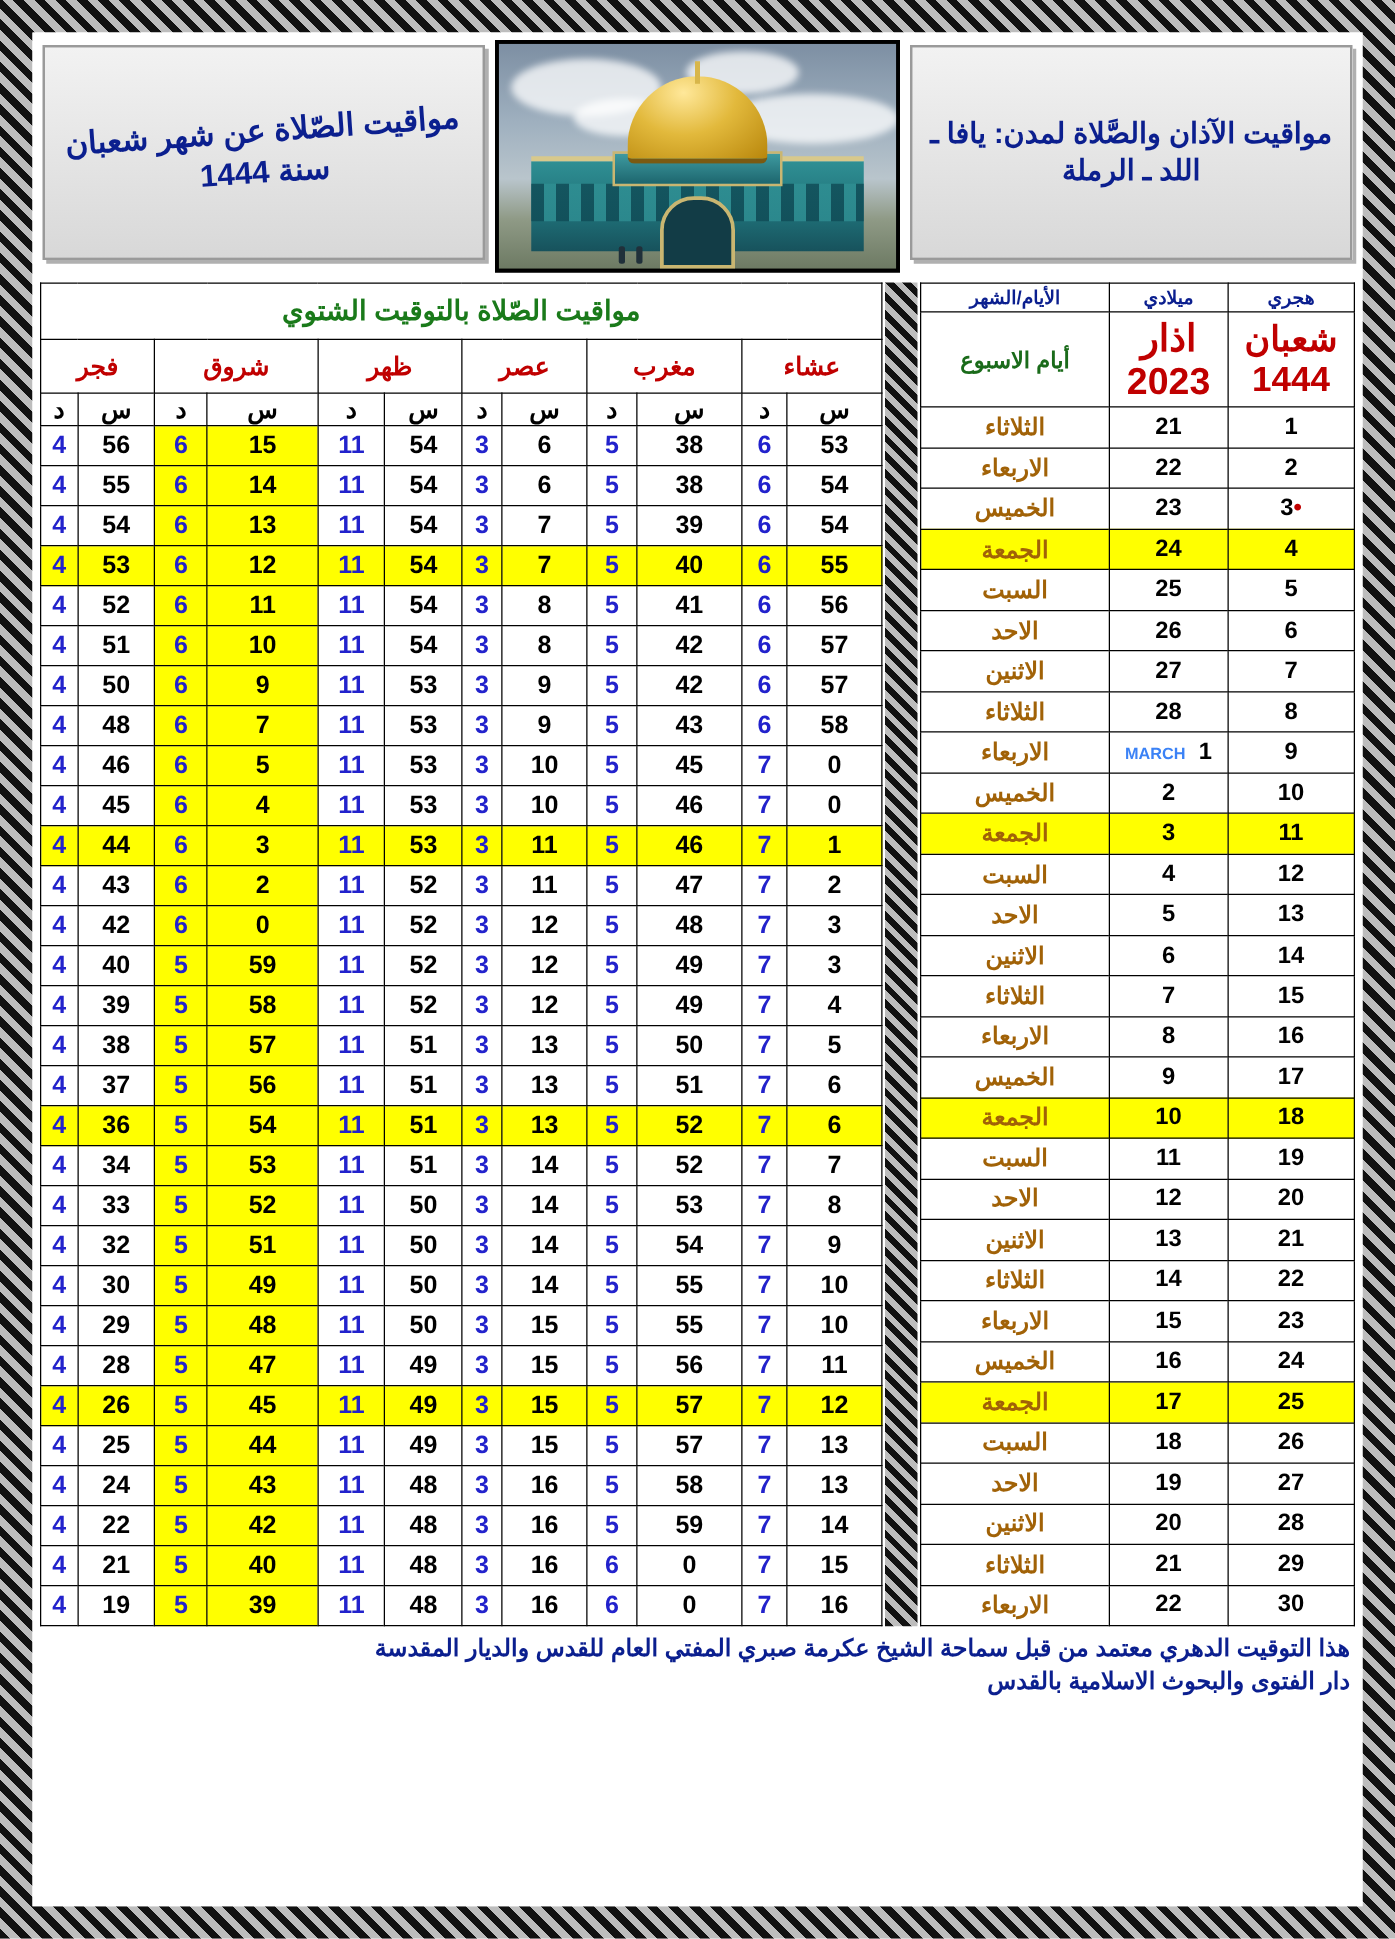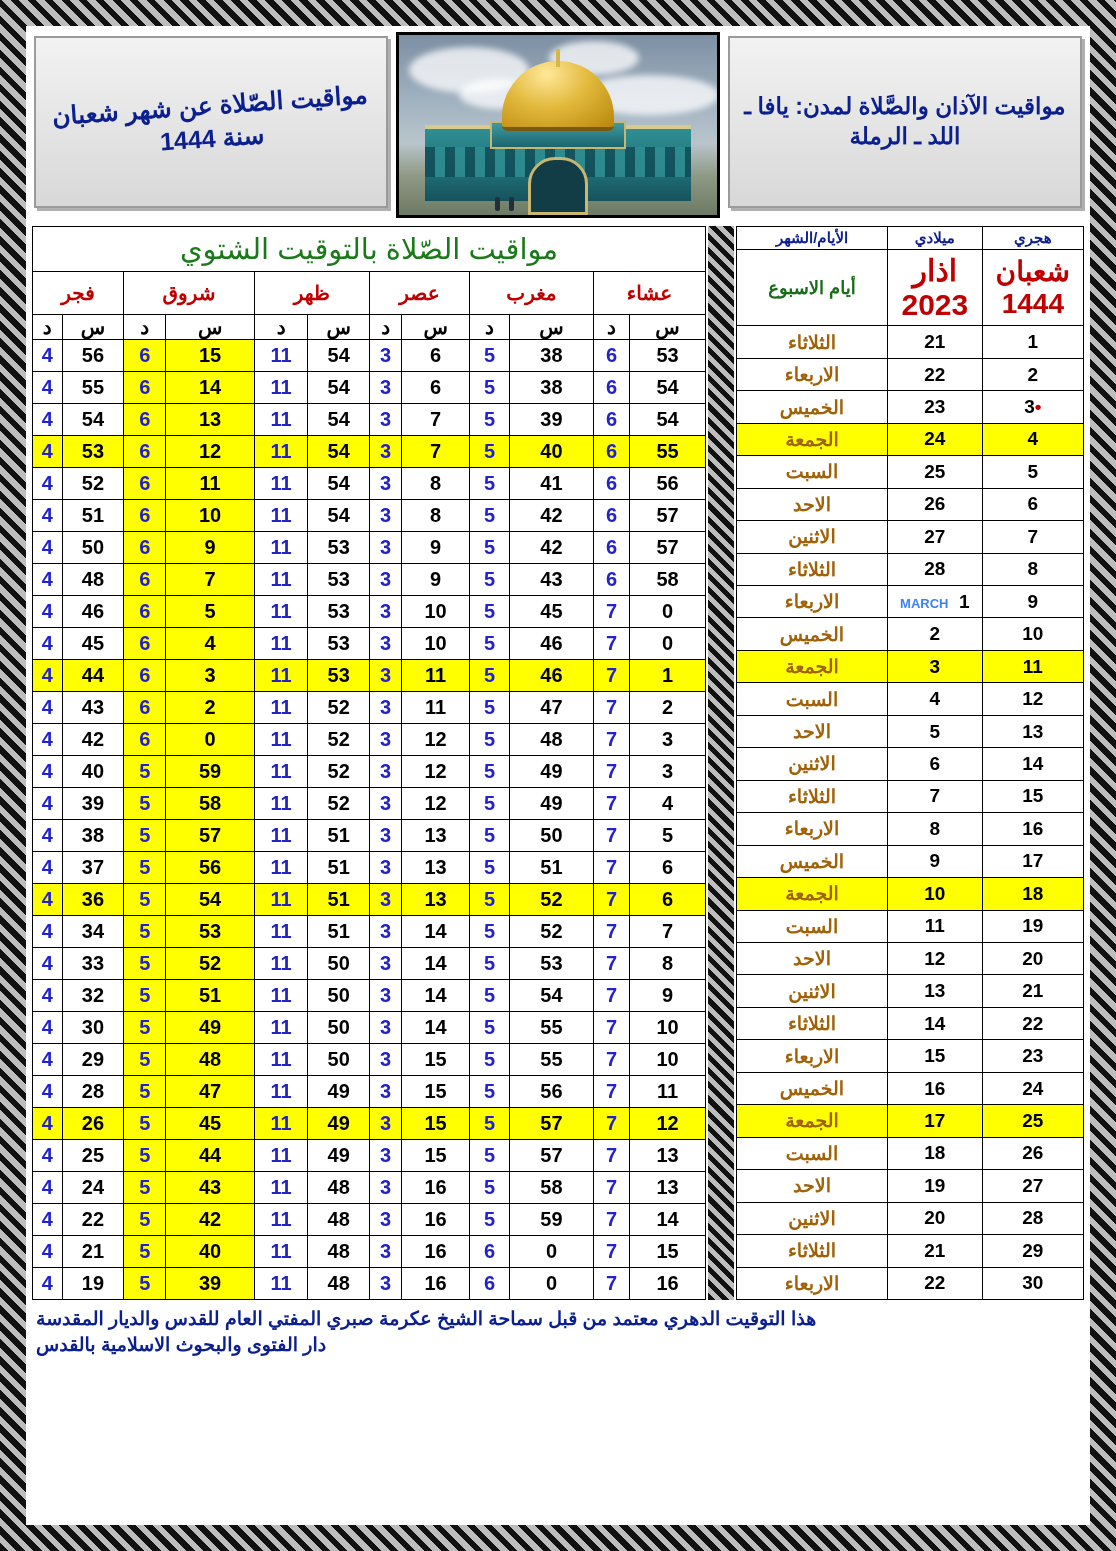--- a/index.html
+++ b/index.html
@@ -146,34 +146,34 @@
     background:repeating-linear-gradient(45deg,#111 0 5px,#bdbdbd 5px 10px);
     margin:0 2px;
   }
 
   
   .times-wrap{flex:1 1 auto;}
   .times-table{width:100%;}
   .times-table td{font-size:20px;}
   .title-row td{
     color:#1a7a1a;
-    font-size:29px;
+    font-size:22px;
     height:44px;
-    font-weight:normal;
+    font-weight:bold;
   }
   .pname{color:#c00000;font-size:25px;height:42px;}
   .sd{font-size:15px;color:#000;height:22px;}
   .vmin{color:#000;}
   .vhr{color:#2222cc;}
   .fajr-col{background:#ffff00;}
 
   
   .footer{
     padding:6px 10px 0 10px;
-    text-align:left;
+    text-align:right;
     color:#0b1f8f;
     font-weight:bold;
     font-size:19px;
     line-height:1.35;
   }
 </style>
 </head>
 <body>
 
 <div class="border-frame">

